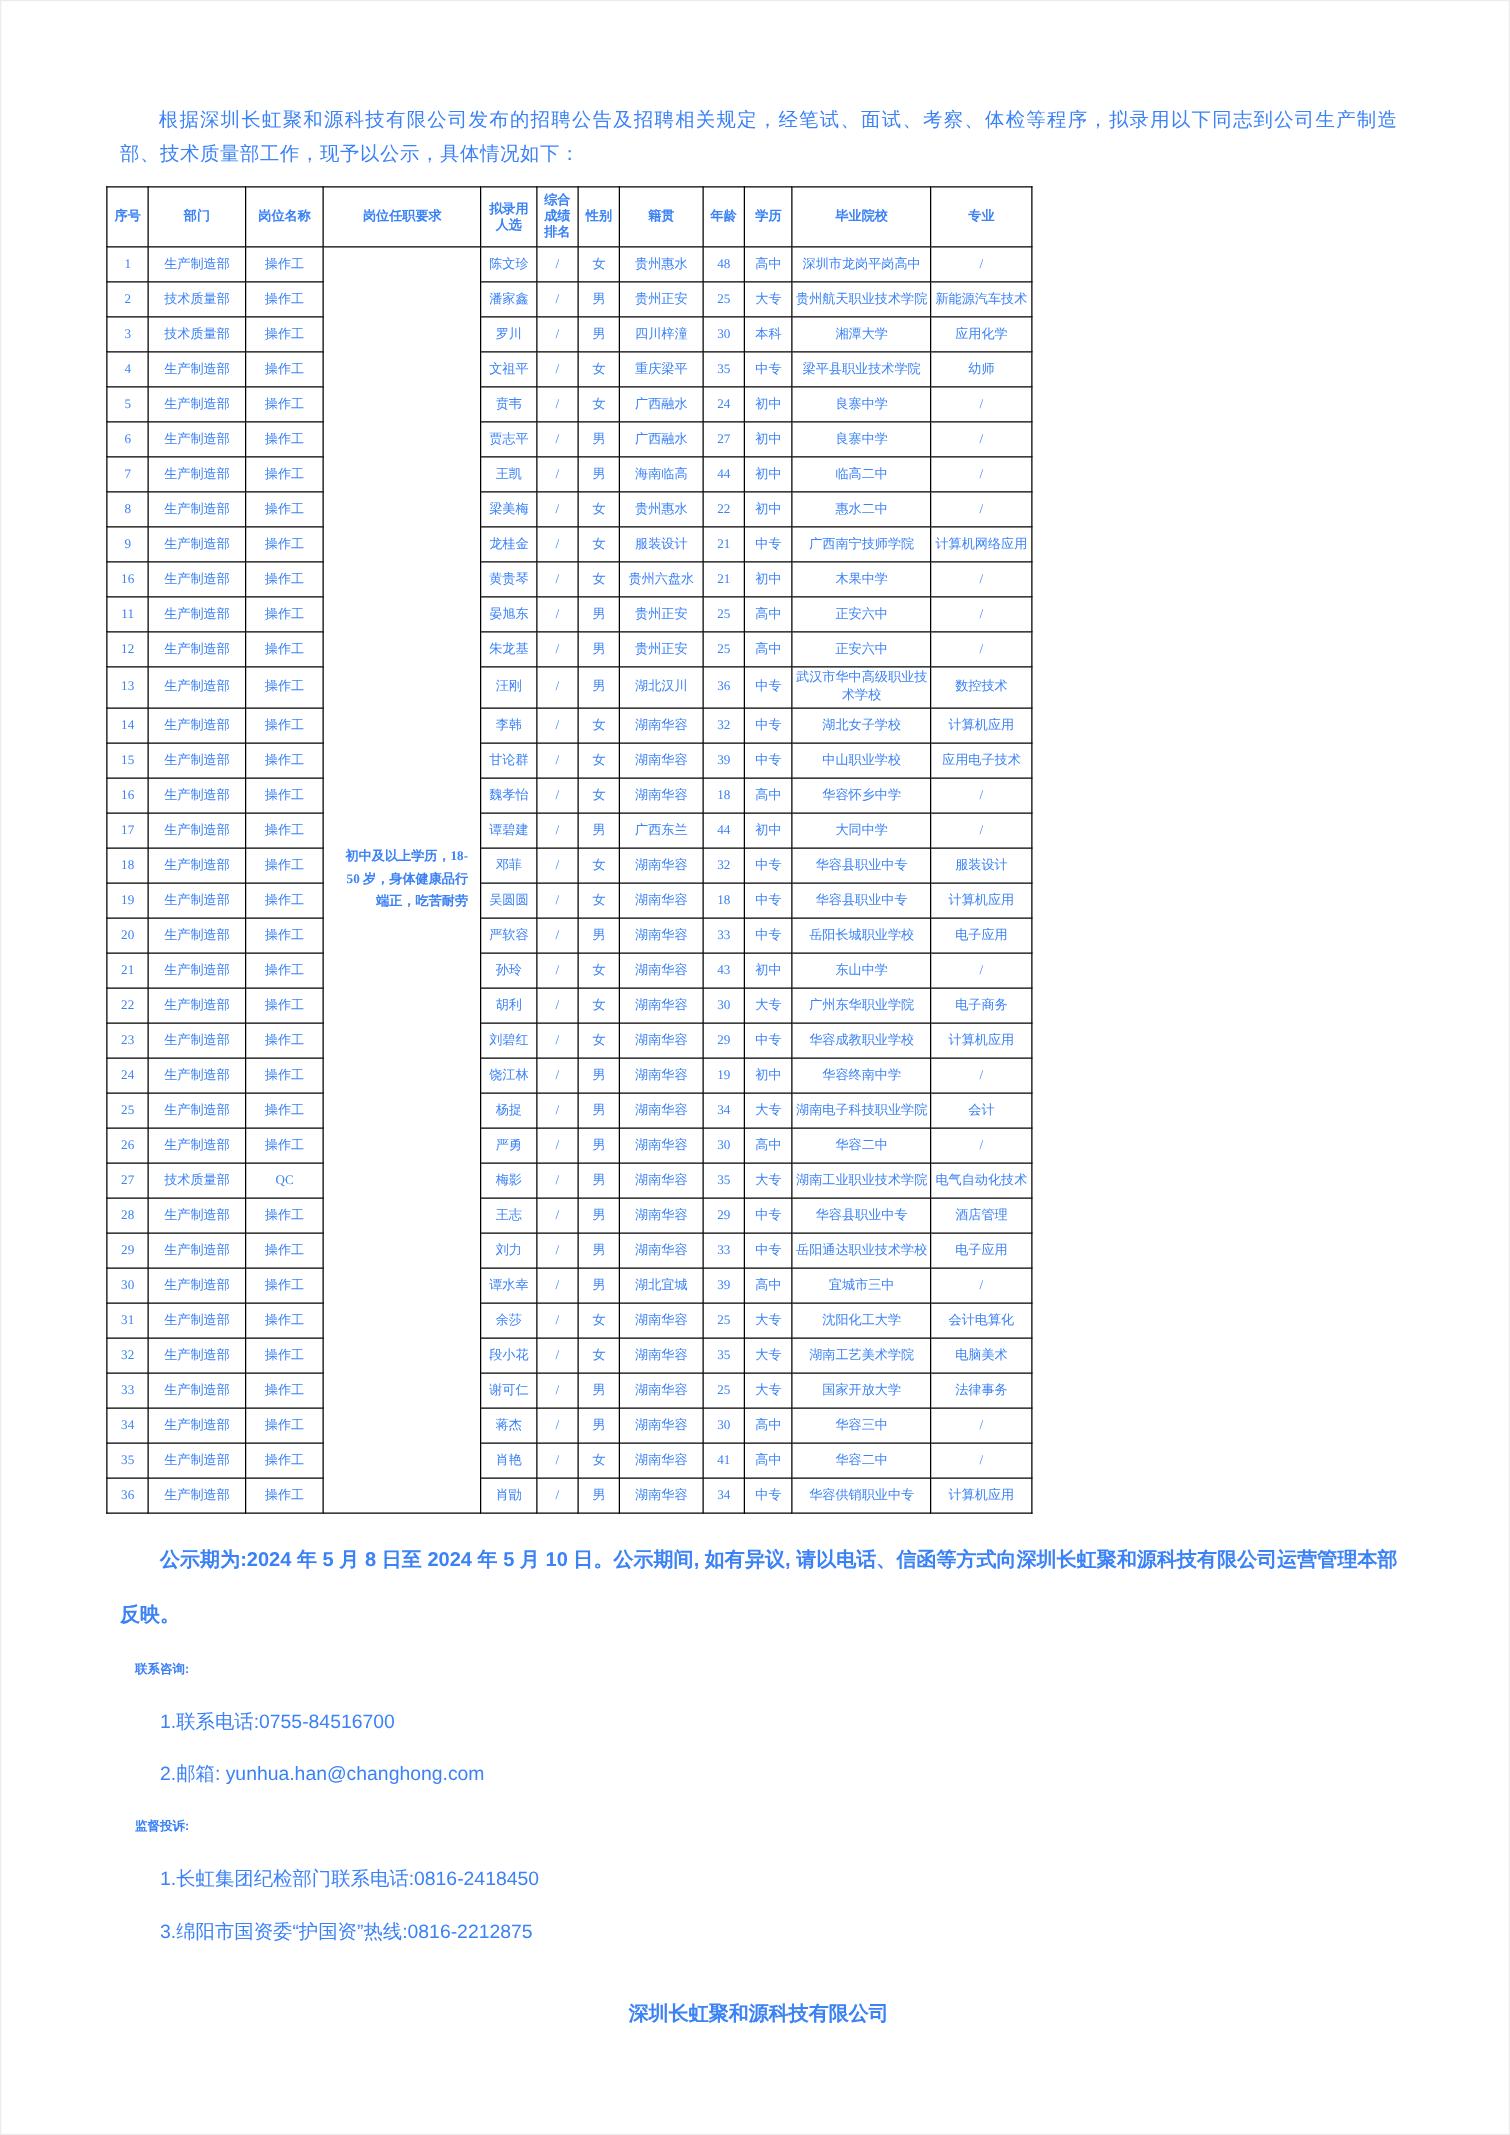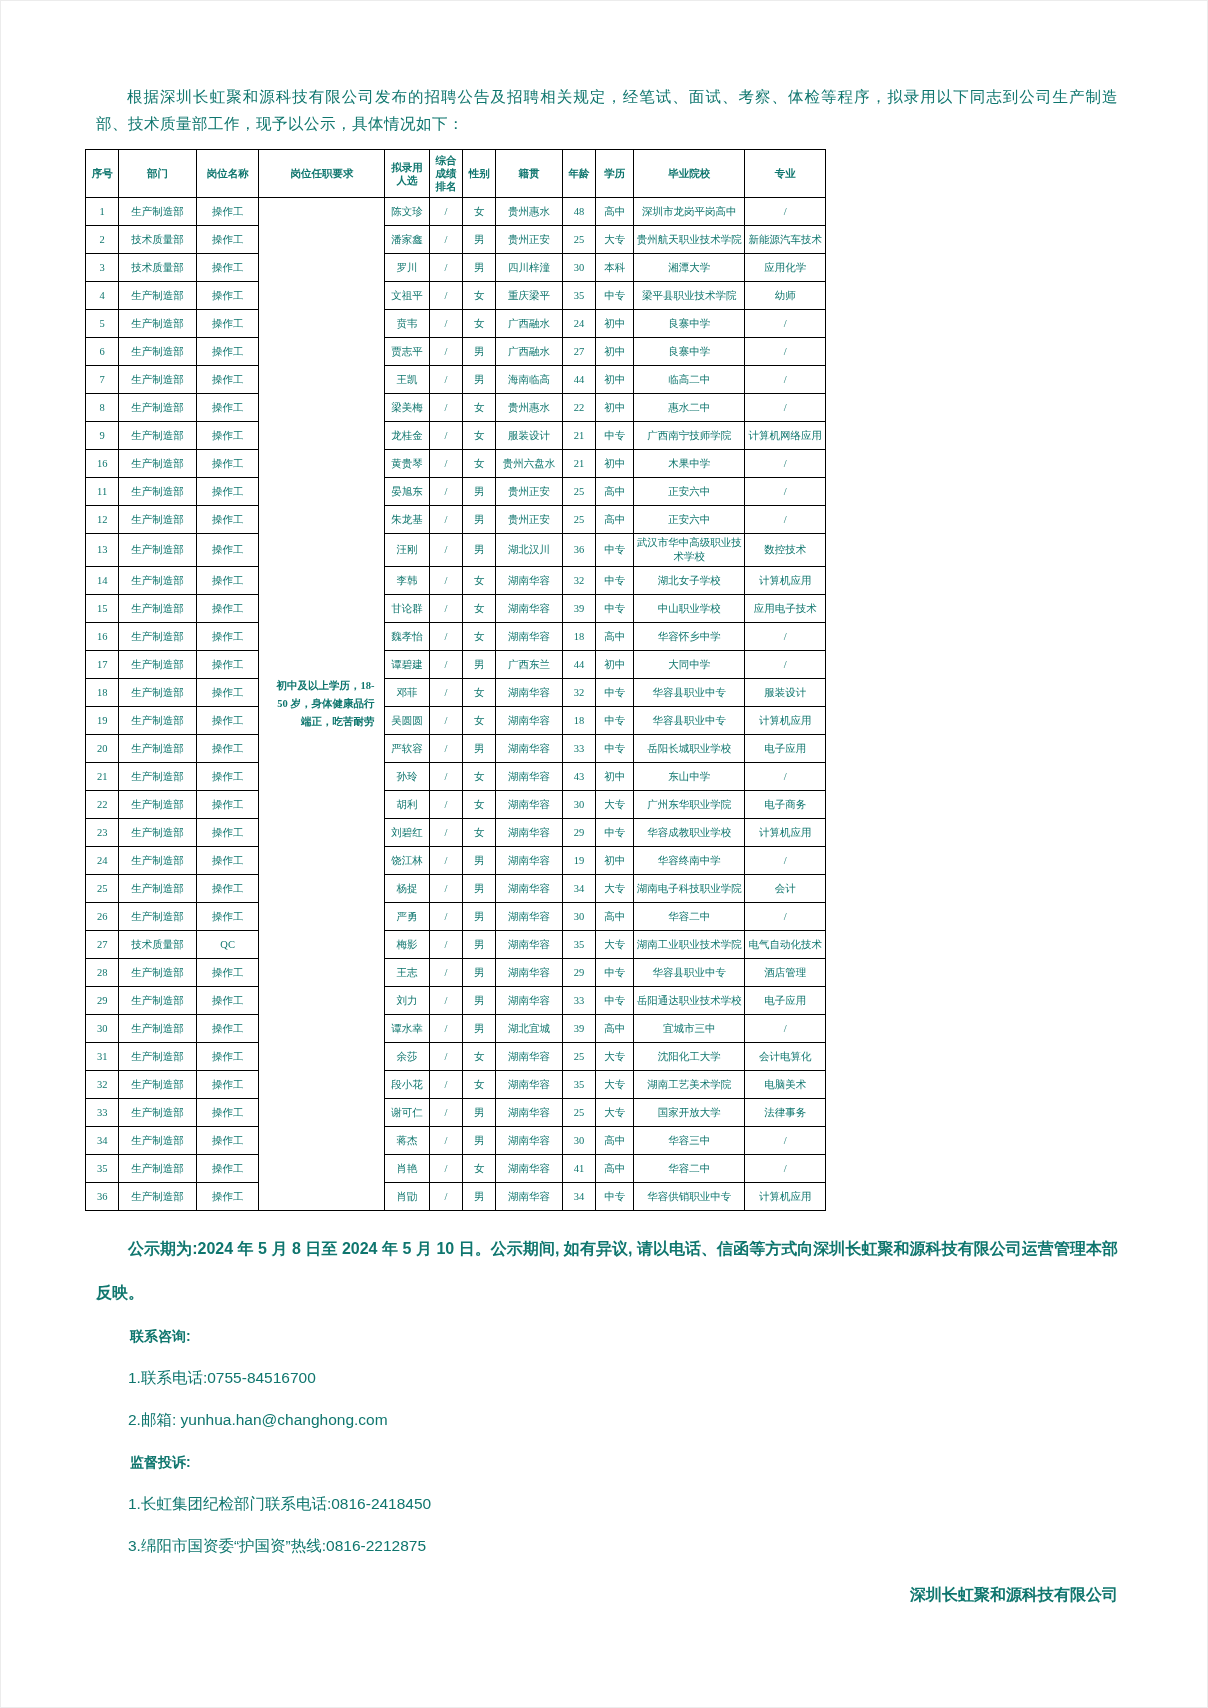--- a/index.html
+++ b/index.html
@@ -1,19 +1,19 @@
 <!DOCTYPE html>
 <html><head>
 <meta charset="utf-8">
 <style>
   * { margin:0; padding:0; box-sizing:border-box; }
   html,body { background:#ffffff; }
   .page {
     width:1208px; height:1708px; background:#ffffff; position:relative;
-    font-family:"Liberation Serif", serif; color:#0f766e;
+    font-family:"Liberation Serif", serif; color:#3b82f6;
     border:1px solid #ececec; overflow:hidden;
     padding:82px 0 0 84px;
   }
   .intro {
     width:1022px; margin-left:11px; font-size:15.5px; line-height:27px;
     text-align:justify; text-indent:2em; letter-spacing:0.5px;
   }
   table.roster {
     width:741px; margin-top:12px; border-collapse:collapse;
     border:1.5px solid #000; table-layout:fixed;
@@ -30,30 +30,30 @@
   table.roster td.req {
     text-align:right; padding:4px 10px; line-height:18px; vertical-align:middle;font-weight:bold;
   }
   .bottom { width:1022px; margin-left:11px; margin-top:16px; }
   .notice {
     font-family:"Liberation Sans", sans-serif; font-weight:bold;
     font-size:16px; line-height:44px; text-align:justify; text-indent:2em;
   }
   .sec-title {
     font-family:"Liberation Sans", sans-serif; font-weight:bold;
-    font-size:14px; line-height:42px; margin-left:34px;
+    font-size:10px; line-height:42px; margin-left:12px;
   }
   .list { margin-left:32px; }
   .list div {
     font-family:"Liberation Sans", sans-serif; font-weight:normal;
     font-size:15.5px; line-height:42px;
   }
   .sign {
     font-family:"Liberation Sans", sans-serif; font-weight:bold;
-    font-size:16px; text-align:right; margin-top:18px;
+    font-size:16px; text-align:center; margin-top:34px;
   }
 </style>
 </head>
 <body>
 
 <div class="page">
 
   <p class="intro">根据深圳长虹聚和源科技有限公司发布的招聘公告及招聘相关规定，经笔试、面试、考察、体检等程序，拟录用以下同志到公司生产制造部、技术质量部工作，现予以公示，具体情况如下：</p>
 
   <table class="roster">

